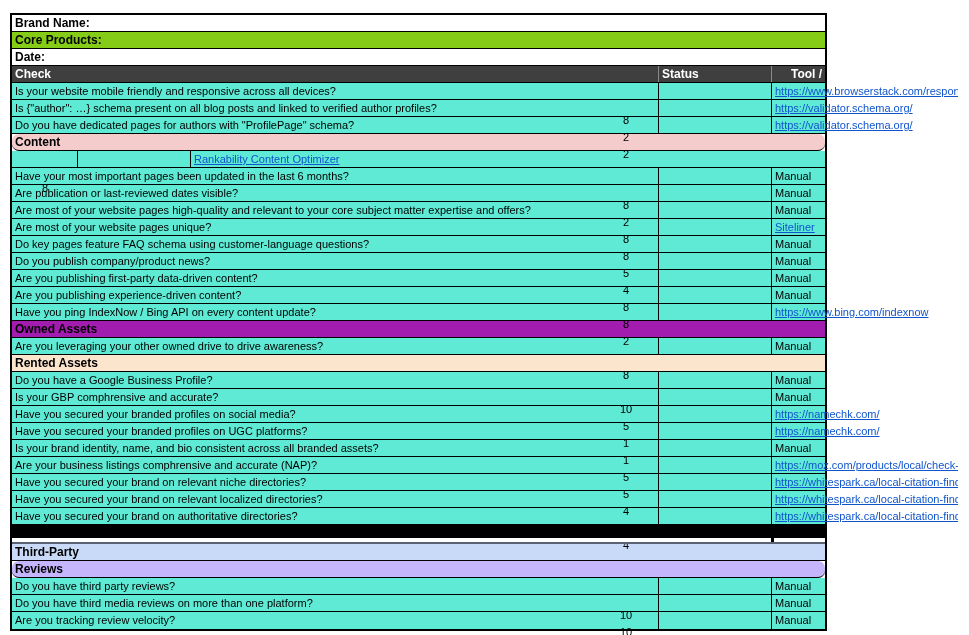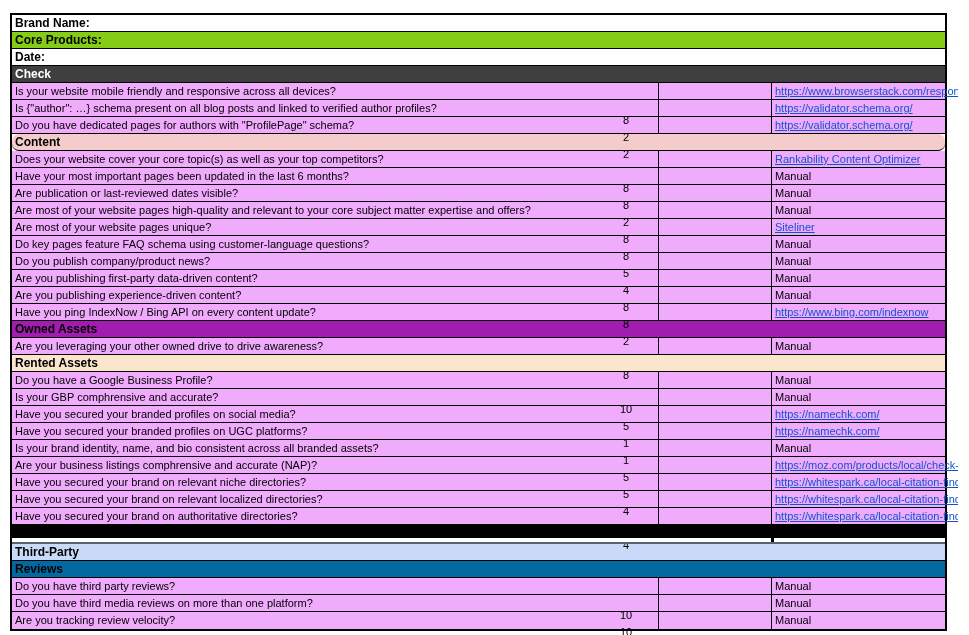--- a/index.html
+++ b/index.html
@@ -3,44 +3,44 @@
 <meta charset="utf-8">
 <style>
   html,body{margin:0;padding:0;}
   body{
     width:969px;height:635px;position:relative;overflow:hidden;
     background:#ffffff;
     font-family:"Liberation Sans","DejaVu Sans",sans-serif;
     color:#000;
   }
   .sheet{
-    position:absolute;left:10px;top:13px;width:937px;
+    position:absolute;left:10px;top:13px;width:817px;
     border:2px solid #000;
     box-sizing:border-box;
     background:#fff;
   }
   .row{
     display:flex;height:17px;box-sizing:border-box;
     border-bottom:1px solid #000;
     align-items:stretch;overflow:visible;
-    background:#f0abfc;
+    background:#5eead4;
   }
   .row:last-child{border-bottom:none;}
   
   .row.field .label{
     font-size:12px;font-weight:bold;line-height:16px;
     padding-left:3px;white-space:nowrap;overflow:hidden;flex:1;
   }
   
   .row.section .label{
     font-size:12px;font-weight:bold;line-height:16px;
     padding-left:3px;white-space:nowrap;overflow:hidden;flex:1;
   }
   
-  .row.header{color:#fff;font-weight:bold;flex-direction:column;}
+  .row.header{color:#fff;font-weight:bold;}
   .row.header .cell{border-left:1px solid #8a8a8a;}
   .row.header .cell:first-child{border-left:none;}
   .row.header .cell{font-size:12px;line-height:16px;padding-left:3px;white-space:nowrap;overflow:hidden;box-sizing:border-box;}
   
   .cell{box-sizing:border-box;}
   .c-check{flex:0 0 581px;font-size:11px;line-height:16px;padding-left:3px;white-space:nowrap;overflow:hidden;}
   .c-impact{flex:0 0 65px;border-left:1px solid #000;font-size:11px;line-height:16px;text-align:center;margin-top:29px;}
   .c-status{flex:0 0 113px;border-left:1px solid #000;}
   .c-tool{flex:1 1 auto;border-left:1px solid #000;position:relative;overflow:visible;}
   .c-tool .t{
@@ -98,21 +98,20 @@
       <div class="cell c-impact">2</div>
       <div class="cell c-status"></div>
       <div class="cell c-tool">
         <span class="t link">https://validator.schema.org/</span>
       </div>
     </div>
     <div class="row section" style="background: rgb(244, 204, 204); border-radius: 7px;">
       <span class="label">Content</span>
     </div>
     <div class="row item">
-      <div class="cell c-check">Does your website cover your core topic(s) as well as your top competitors?</div>
       <div class="cell c-impact">8</div>
       <div class="cell c-status"></div>
       <div class="cell c-tool">
         <span class="t link">Rankability Content Optimizer</span>
       </div>
     </div>
     <div class="row item">
       <div class="cell c-check">Have your most important pages been updated in the last 6 months?</div>
       <div class="cell c-impact">8</div>
       <div class="cell c-status"></div>
@@ -270,21 +269,21 @@
         <span class="t link">https://whitespark.ca/local-citation-finde</span>
       </div>
     </div>
     <div class="row separator"></div>
     <div class="row spacer">
       <div class="tick"></div>
     </div>
     <div class="row section" style="background: rgb(201, 218, 248);">
       <span class="label">Third-Party</span>
     </div>
-    <div class="row section" style="background: #0369a1;">
+    <div class="row section" style="background: #c4b5fd; border-radius: 7px;">
       <span class="label">Reviews</span>
     </div>
     <div class="row item">
       <div class="cell c-check">Do you have third party reviews?</div>
       <div class="cell c-impact">10</div>
       <div class="cell c-status"></div>
       <div class="cell c-tool">
         <span class="t">Manual</span>
       </div>
     </div>

